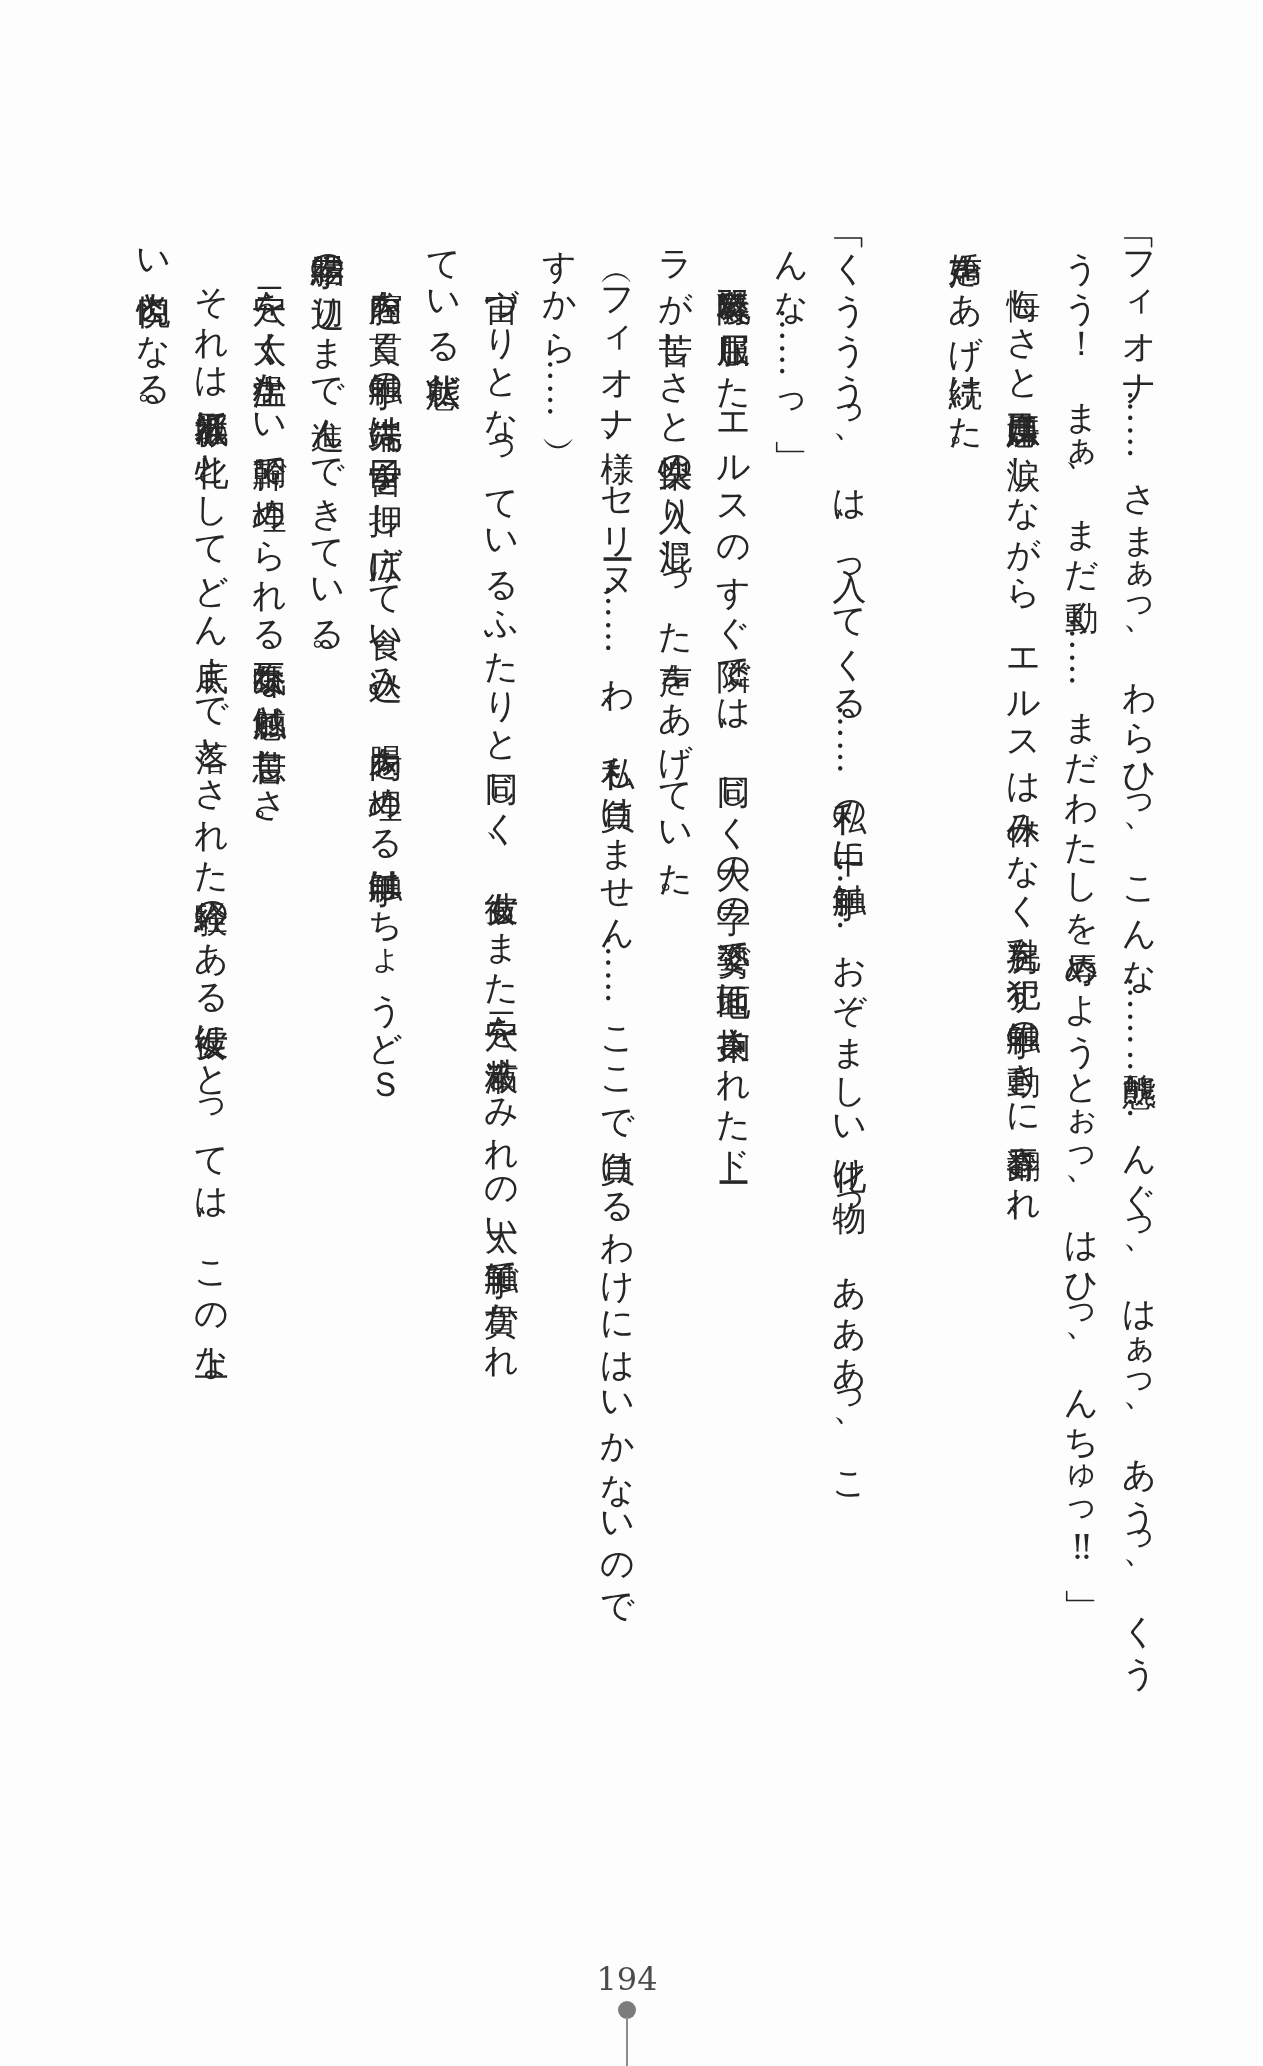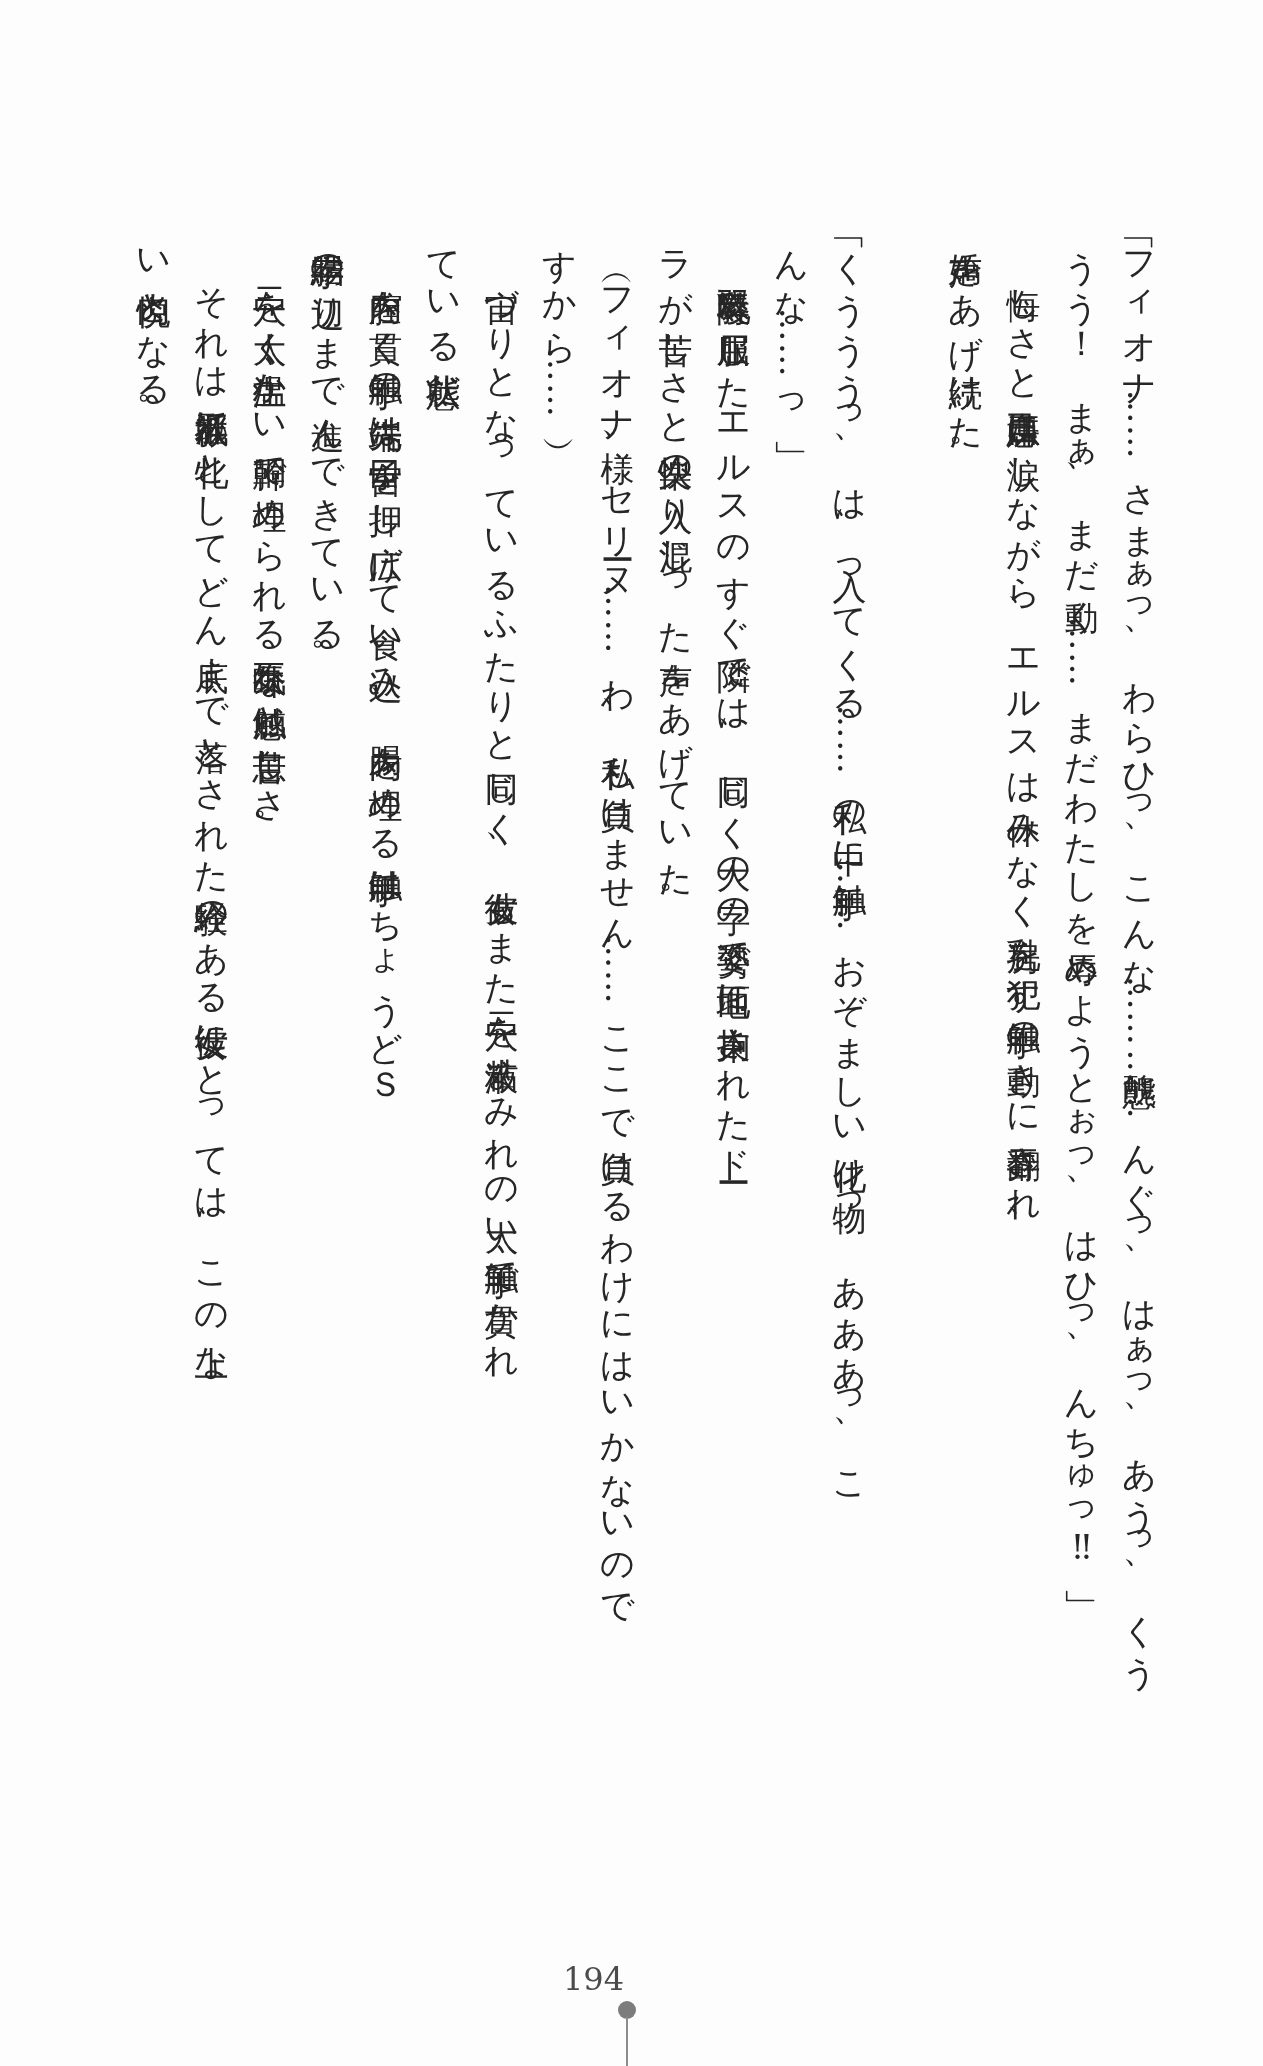--- a/index.html
+++ b/index.html
@@ -31,21 +31,21 @@
     letter-spacing: 1.4px;
     color: var(--text-color);
   }
   .line { white-space: pre; }
   .line.indent { text-indent: 36px; }
   .footer-page-number {
     position: absolute;
     top: 1960px;
     left: 563px;
     width: 128px;
-    text-align: left;
+    text-align: center;
     font-family: "DejaVu Serif", "Liberation Serif", serif;
     font-size: 32px;
     color: var(--page-num-color);
   }
   .footer-dot {
     position: absolute;
     left: 618px;
     top: 2001px;
     width: 18px;
     height: 18px;

